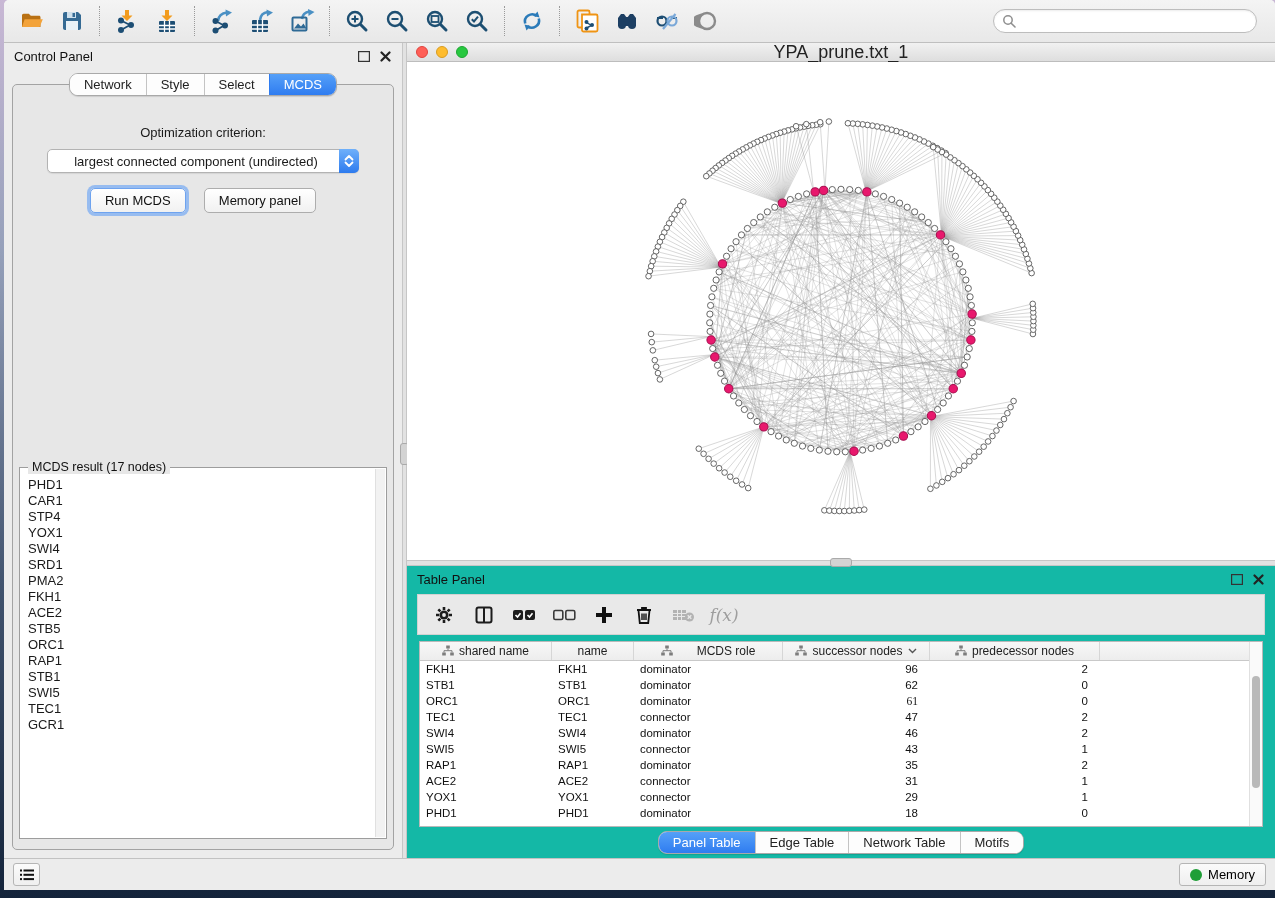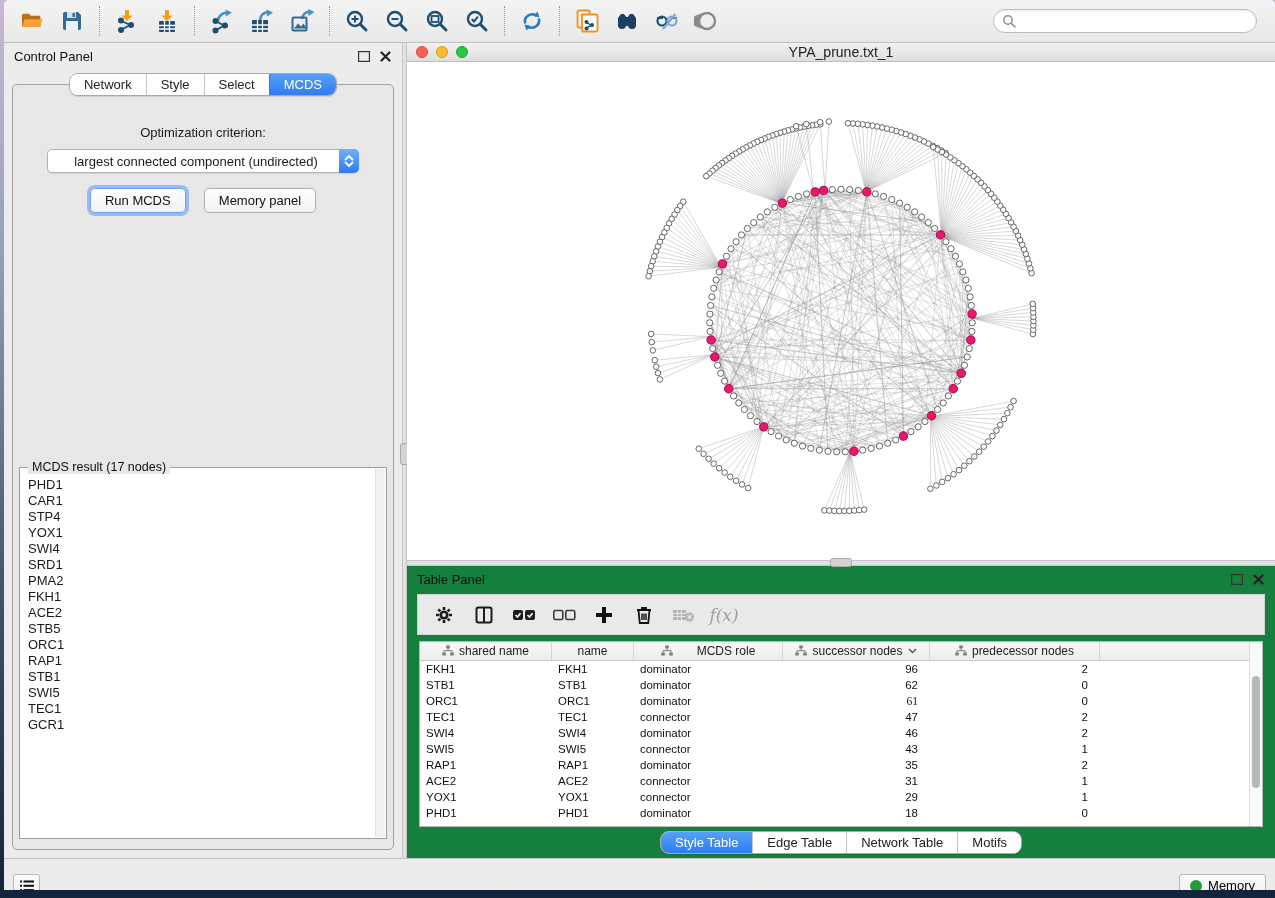--- a/index.html
+++ b/index.html
@@ -66,45 +66,45 @@
   .mcds-item { font-size:13px; line-height:16px; cursor:default; }
   .mcds-scroll { position:absolute; top:1px; right:1px; bottom:1px; width:10px; background:#f2f2f2; border-left:1px solid #e0e0e0; }
   .spacer { flex:1; }
   
   .right-col { flex:1; display:flex; flex-direction:column; min-width:0; }
   .network-window { height:517px; flex:none; display:flex; flex-direction:column; }
   .net-titlebar { height:19px; flex:none; background:linear-gradient(#f1f1f1,#dedede);
     border-bottom:1px solid #bdbdbd; position:relative; display:flex; align-items:center; justify-content:center; }
   .traffic { position:absolute; left:9px; top:3px; display:flex; gap:8px; }
   .light { width:12px; height:12px; border-radius:50%; }
-  .net-title { font-size:14px; color:#222; }
+  .net-title { font-size:18px; color:#222; }
   .net-canvas { flex:1; background:#fff; position:relative; min-height:0; }
   .net-canvas svg { position:absolute; inset:0; }
   .hdivider { height:6px; flex:none; background:#e2e2e2; border-top:1px solid #c6c6c6; border-bottom:1px solid #c6c6c6; position:relative; }
   .hdivider .grip { position:absolute; top:-3px; left:50%; width:22px; height:9px; margin-left:-11px; background:#d3d3d3; border:1px solid #aaa; border-radius:3px; }
   
-  .table-panel { flex:1; display:flex; flex-direction:column; background:#15803d; min-height:0; }
+  .table-panel { flex:1; display:flex; flex-direction:column; background:#14b8a6; min-height:0; }
   .tp-toolbar { height:41px; flex:none; margin:2px 10px 0 10px; border:1px solid #d2d2d2; background:#e9e9e9;
     display:flex; align-items:center; padding:0 8px; gap:4px; }
   .ttbtn { width:36px; height:32px; border:none; background:transparent; display:flex; align-items:center; justify-content:center; border-radius:4px; }
   .fx { font-family:"DejaVu Serif", serif; font-style:italic; font-size:17px; color:#9e9e9e; }
   .tablebox { flex:1; margin:6px 12px 0 12px; background:#fff; border:1px solid #b9b9b9; position:relative; overflow:hidden; min-height:0; }
   .thead { display:flex; height:19px; background:linear-gradient(#f7f7f7,#ededed); border-bottom:1px solid #c9c9c9; }
   .th { display:flex; align-items:center; justify-content:center; gap:5px; font-size:12px; color:#222;
     border-right:1px solid #d6d6d6; overflow:hidden; flex:none; cursor:pointer; }
   .th:last-child { border-right:none; }
   .trow { display:flex; height:16px; align-items:center; cursor:default; }
   .td { font-size:11.5px; color:#111; flex:none; padding:0 6px; white-space:nowrap; overflow:hidden; }
   .td.num { text-align:right; padding-right:12px; }
   .tscroll { position:absolute; top:0; right:0; bottom:0; width:13px; background:#fafafa; border-left:1px solid #e0e0e0; }
   .tscroll .thumb { position:absolute; left:2px; width:8px; top:34px; height:112px; background:#b9b9b9; border-radius:4px; }
   .tp-tabsrow { height:31px; flex:none; display:flex; justify-content:center; align-items:center; }
   
   .statusbar { height:32px; flex:none; border-top:1px solid #c2c2c2; background:#ececec;
-    display:flex; padding:15px 9px; }
+    display:flex; padding:4px 9px; }
   .listbtn { width:27px; height:23px; border:1px solid #b5b5b5; border-radius:3px; background:linear-gradient(#fbfbfb,#efefef);
     display:flex; align-items:center; justify-content:center; cursor:pointer; }
   .membtn { margin-left:auto; height:23px; border:1px solid #b5b5b5; border-radius:3px; background:linear-gradient(#fbfbfb,#efefef);
     display:flex; align-items:center; gap:6px; padding:0 10px; font-size:13px; cursor:pointer; }
   .memdot { width:12px; height:12px; border-radius:50%; background:#1f9e37; }
 </style>
 </head>
 <body>
 
 <div class="app">
@@ -1337,21 +1337,21 @@
                 <div class="td num" style="width: 170px;">0</div>
               </div>
             </div>
           <div class="tscroll">
               <div class="thumb"></div>
             </div>
         </div>
 
         <div class="tp-tabsrow">
           <div class="segmented" id="tp-tabs">
-              <div class="segment sel">Style Table</div>
+              <div class="segment sel">Panel Table</div>
               <div class="segment">Edge Table</div>
               <div class="segment">Network Table</div>
               <div class="segment">Motifs</div>
             </div>
         </div>
       </div>
 
     </div>
   </div>
 

